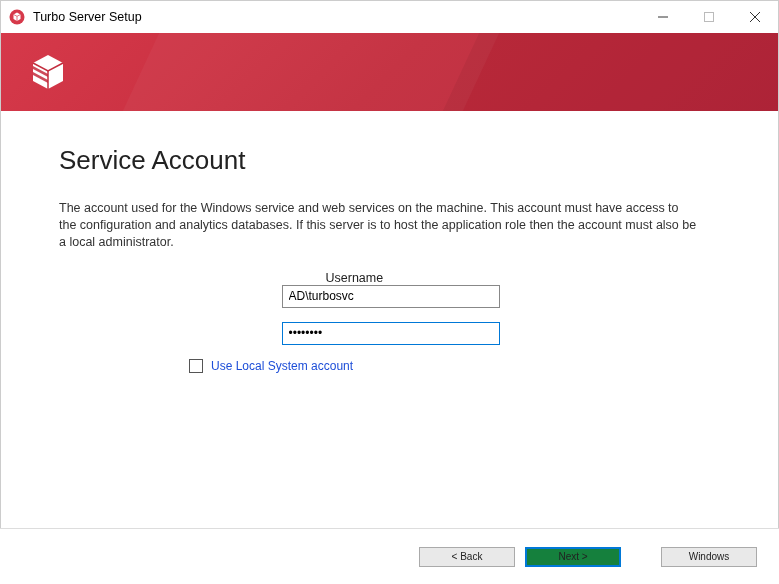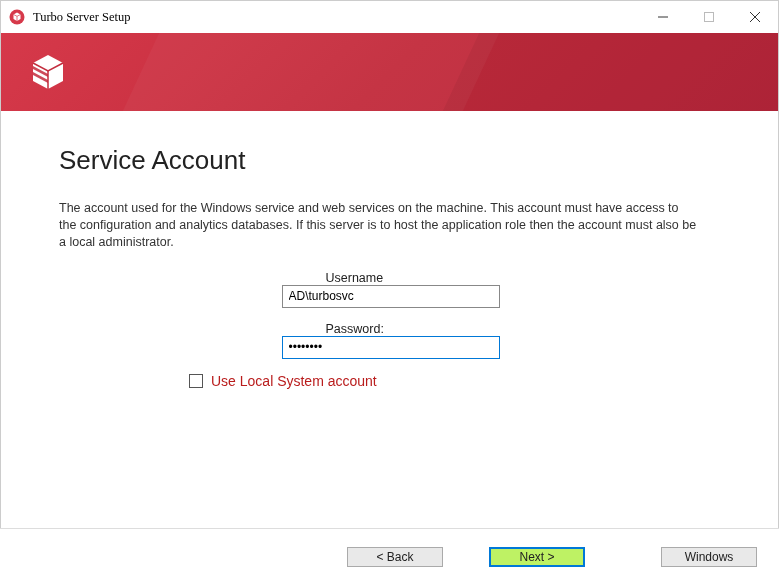--- a/index.html
+++ b/index.html
@@ -21,21 +21,20 @@
   }
   .titlebar .app-icon {
     width: 16px; height: 16px;
     margin-right: 8px;
     display: flex; align-items: center; justify-content: center;
   }
   .titlebar .title-text {
     flex: 0 0 auto;
     font-size: 12.5px;
     color: #000;
-    font-family: Liberation Serif, serif;
   }
   .titlebar .spacer { flex: 1; }
   .win-controls { display: flex; height: 100%; }
   .win-btn {
     width: 46px; height: 32px;
     display: flex; align-items: center; justify-content: center;
     font-size: 13px; color: #333;
   }
   .win-btn.disabled { color: #aaa; }
   .header-band {
@@ -104,49 +103,48 @@
     margin-left: 130px;
     margin-top: 4px;
   }
   .checkbox {
     width: 14px; height: 14px;
     border: 1px solid #555;
     background: #fff;
     margin-right: 8px;
   }
   .checkbox-label {
-    font-size: 14px;
-    color: #b91c1c;
+    font-size: 12px;
+    color: #1d4ed8;
   }
   .footer {
     position: absolute;
     bottom: 0; left: 0; right: 0;
     border-top: 1px solid #ddd;
     height: 56px;
     display: flex;
     align-items: center;
     justify-content: flex-end;
     padding-right: 22px;
     gap: 10px;
     background: #fff;
   }
   .btn {
     width: 96px; height: 20px;
     border: 1px solid #aaa;
     background: #e9e9e9;
     font-family: inherit;
-    font-size: 12px;
+    font-size: 10px;
     color: #222;
     display: flex; align-items: center; justify-content: center;
     cursor: default;
-    margin-left: 36px;
   }
   .btn.primary {
     border: 2px solid #0078d7;
-    background: #bef264;
+    background: #15803d;
   }
   .btn-gap { width: 20px; }
 </style>
 </head>
 <body>
 
 <div class="titlebar">
   <span class="app-icon">
     <svg viewBox="0 0 16 16" width="16" height="16">
       <circle cx="8" cy="8" r="7.5" fill="#d6394a"></circle>
@@ -191,21 +189,20 @@
 <div class="content">
   <h1 class="page-title">Service Account</h1>
   <p class="page-desc">The account used for the Windows service and web services on the machine. This account must have access to the configuration and analytics databases.  If this server is to host the application role then the account must also be a local administrator.</p>
 
   <div class="form-row">
     <label class="form-label">Username</label>
     <input type="text" class="text-input" value="AD\turbosvc" style="">
   </div>
 
   <div class="form-row">
-    <label class="form-label">Password:</label>
     <input type="password" class="text-input focused" value="********" style="">
   </div>
 
   <div class="checkbox-row">
     <span class="checkbox"></span>
     <span class="checkbox-label">Use Local System account</span>
   </div>
 </div>
 
 <div class="footer">

